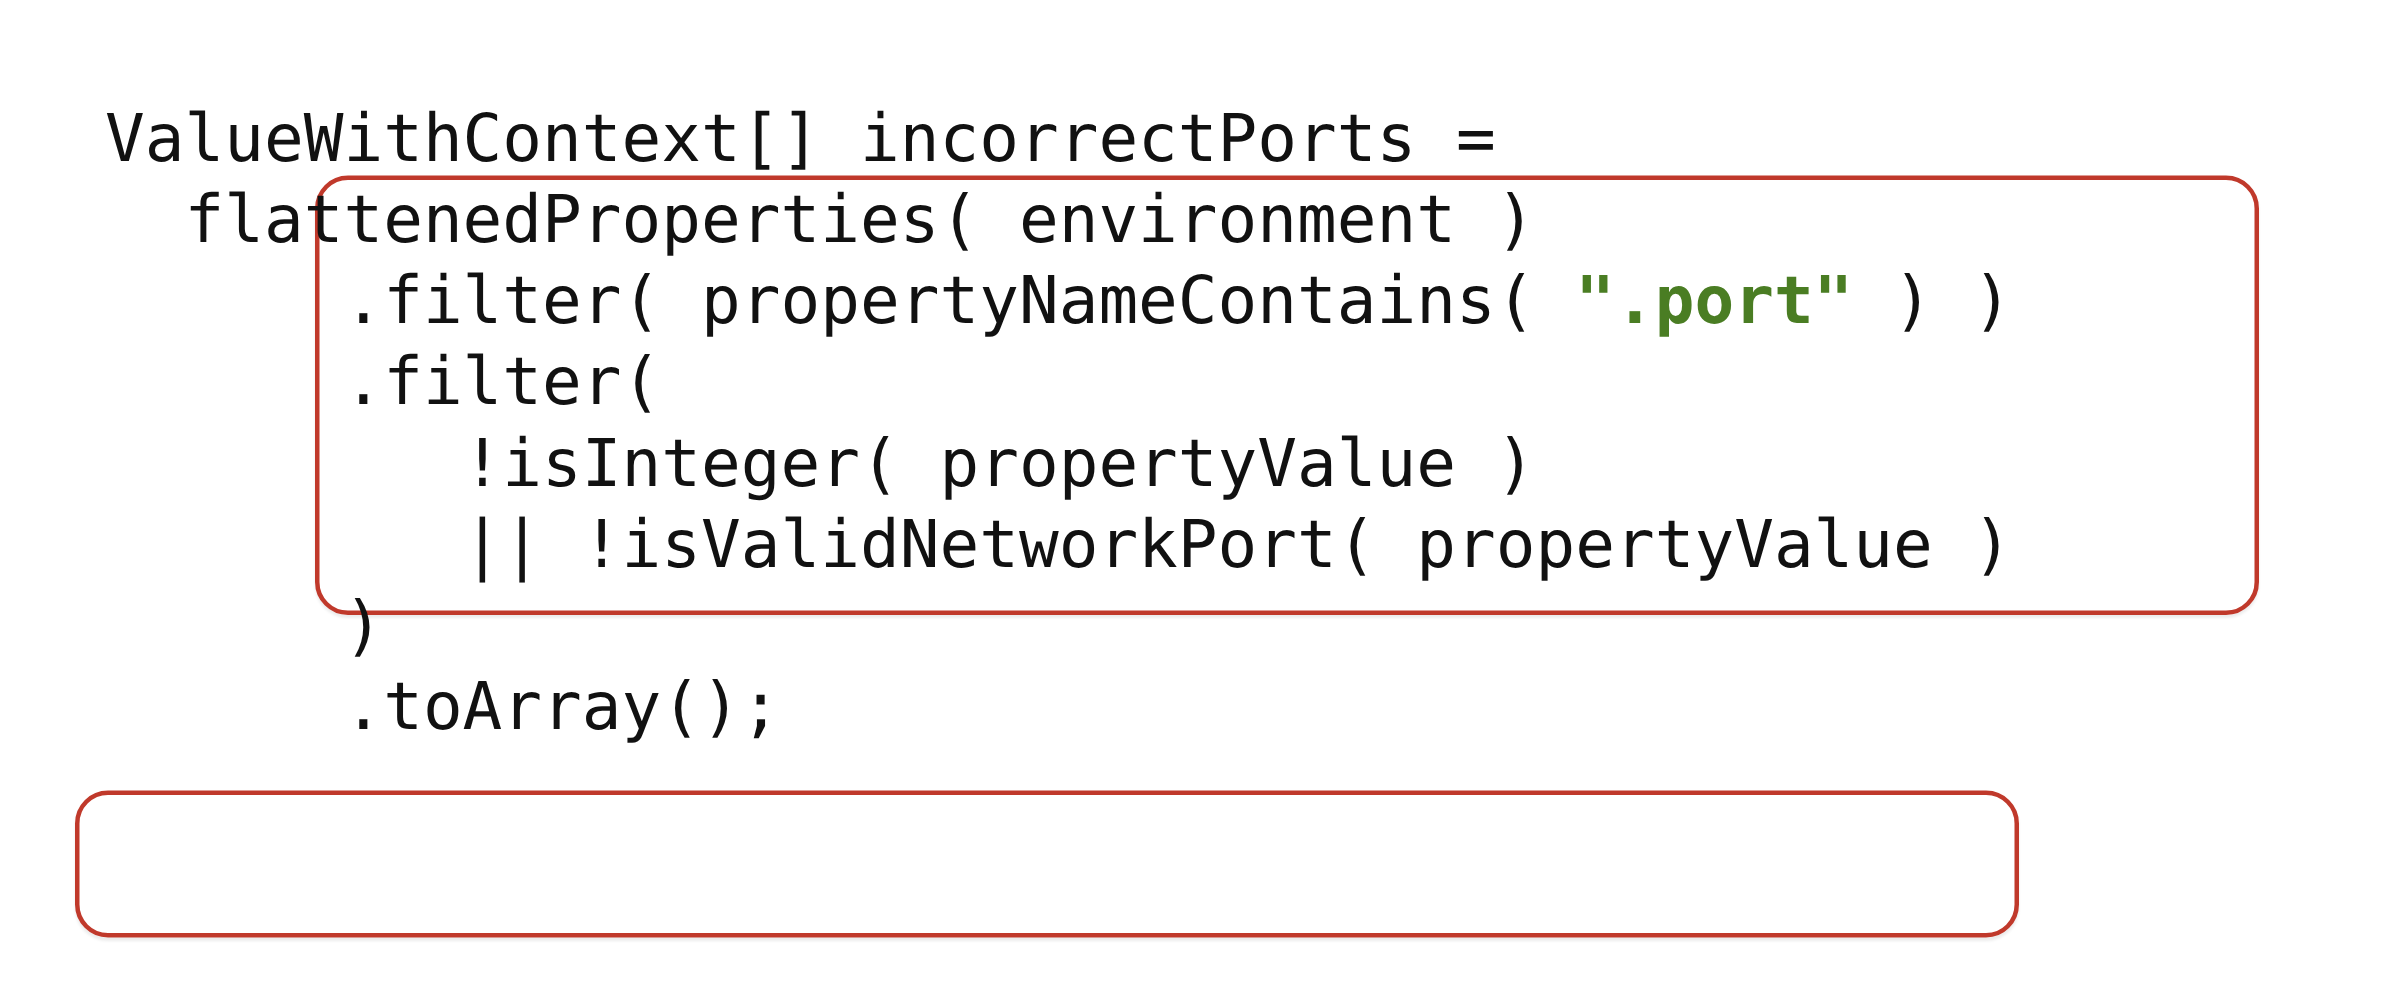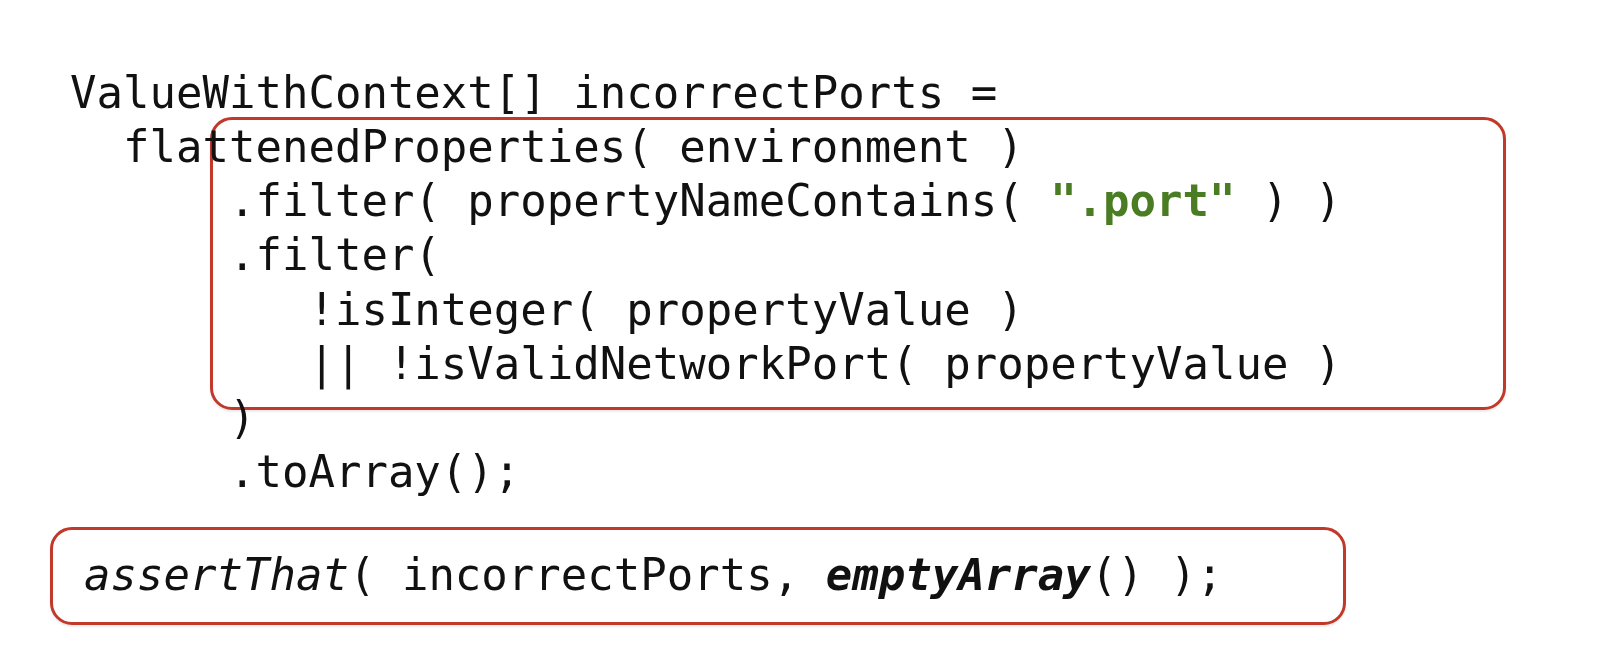--- a/index.html
+++ b/index.html
@@ -54,15 +54,14 @@
   <div class="code-block" style="left:70px; top:12px;">
 <span>ValueWithContext[] incorrectPorts =</span>
 <span>  flattenedProperties( environment )</span>
 <span><span>      .filter( propertyNameContains( </span><span class="green">".port"</span><span> ) )</span></span>
 <span>      .filter(</span>
 <span>         !isInteger( propertyValue )</span>
 <span>         || !isValidNetworkPort( propertyValue )</span>
 <span>      )</span>
 <span>      .toArray();</span></div>
 
-  <div class="code-block" style="left:84px; top:548px;"><span class="italic">assertThat</span><span>( incorrectPorts, </span><span class="italic bold">emptyArray</span><span>() );</span></div>
 
 </div>
 
 </body></html>

